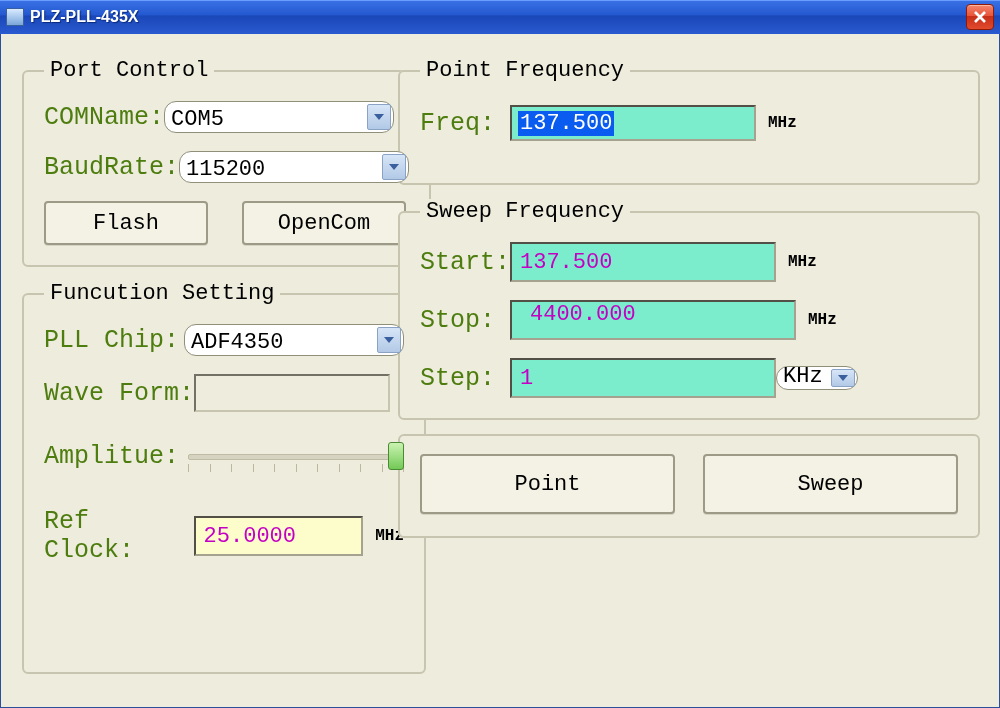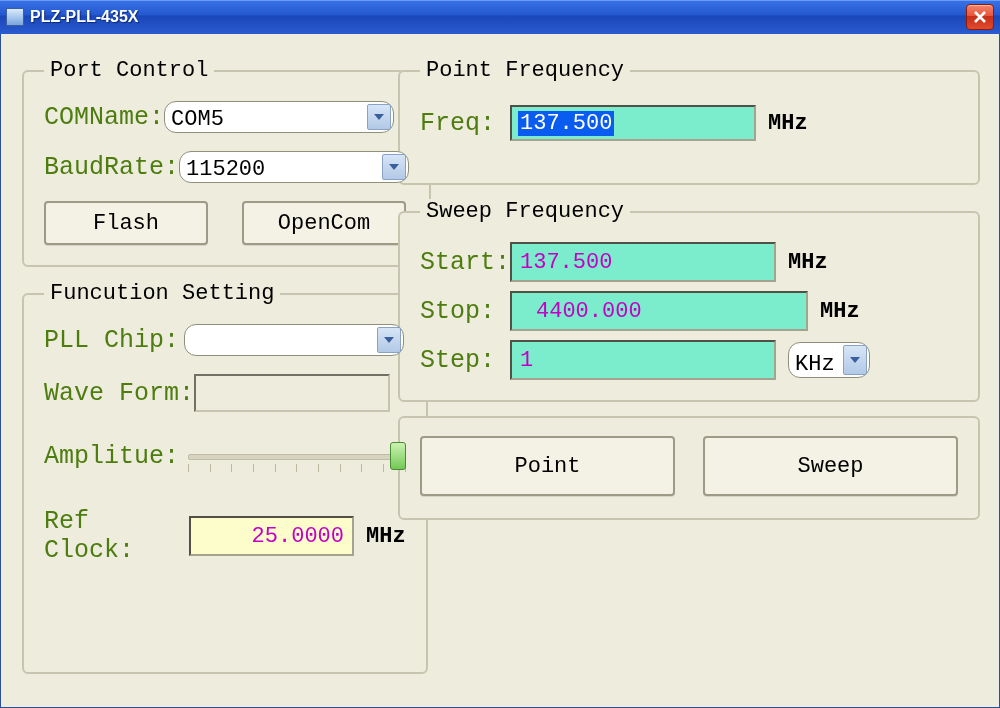--- a/index.html
+++ b/index.html
@@ -123,23 +123,23 @@
   height:36px;
 }
 .freq-input span.num{color:#c400c4;}
 .ref-input{
   background:#fdfdcc;
   color:#c400c4;
   font-size:22px;
   border:2px inset #a5a290;
   height:36px;
   padding:0 8px;
-  display:flex;align-items:center;justify-content:flex-end;
-}
-.unit{font-size:22px;margin-left:12px;font-weight:bold;}
+  display:flex;align-items:center;
+}
+.unit{font-size:16px;margin-left:12px;font-weight:bold;}
 
 .wbtn{
   font-family:inherit;
   font-size:22px;
   height:42px;
   border:2px solid #9d9a87;
   background:#f4f2e4;
   border-radius:4px;
   box-shadow:0 1px 0 rgba(0,0,0,.1);
   cursor:pointer;
@@ -187,21 +187,21 @@
 .btn-row .wbtn{flex:1;height:56px;}
 
 .pc-btn-row{display:flex;gap:34px;margin-top:4px;}
 .pc-btn-row .wbtn{width:160px;height:40px;}
 
 .disabled-input{
   background:#eeecdc;border:2px inset #c7c4b0;height:34px;width:192px;
 }
 
 #fs-func{flex:1;}
-#fs-sweep .row{margin-bottom:9px;}
+#fs-sweep .row{margin-bottom:18px;}
 #fs-send{padding:12px 20px 22px 20px;}
 </style>
 </head>
 <body>
 
 <div class="window">
 
   <div class="titlebar">
     <div class="app-icon"></div>
     <div class="title">PLZ-PLL-435X</div>
@@ -240,20 +240,21 @@
           <div class="wbtn">OpenCom</div>
         </div>
       </fieldset>
 
       <fieldset id="fs-func">
         <legend>Funcution Setting</legend>
 
         <div class="row">
           <span class="lbl" style="min-width:140px">PLL Chip:</span>
           <div class="wselect" style="width:220px">
+            <span class="sel-text">ADF4350</span>
             <span class="chev"></span>
           </div>
         </div>
 
         <div class="row">
           <span class="lbl" style="min-width:140px">Wave Form:</span>
           <div class="disabled-input"></div>
         </div>
 
         <div class="row" style="margin-top:30px;margin-bottom:36px">
@@ -307,32 +308,32 @@
         <div class="row">
           <span class="lbl" style="min-width:90px">Start:</span>
           <div class="freq-input" style="width:246px;display:flex;align-items:center;padding:0 8px">
             <span class="num">137.500</span>
           </div>
           <span class="unit">MHz</span>
         </div>
 
         <div class="row">
           <span class="lbl" style="min-width:90px">Stop:</span>
-          <div class="freq-input" style="width:246px;display:flex;align-items:center;padding:0 24px">
+          <div class="freq-input" style="width:246px;display:flex;align-items:flex-start;padding:0 18px">
             <span class="num">4400.000</span>
           </div>
           <span class="unit">MHz</span>
         </div>
 
         <div class="row" style="margin-bottom:0">
           <span class="lbl" style="min-width:90px">Step:</span>
           <div class="freq-input" style="width:246px;display:flex;align-items:center;padding:0 8px">
             <span class="num">1</span>
           </div>
-          <div class="wselect" style="width:82px;margin-left:12px;height:36px">
+          <div class="wselect" style="width:82px;height:24px">
             <span class="sel-text">KHz</span>
             <span class="chev"></span>
           </div>
         </div>
       </fieldset>
 
       <fieldset id="fs-send">
         <div class="btn-row">
           <div class="wbtn">Point</div>
           <div class="wbtn">Sweep</div>

